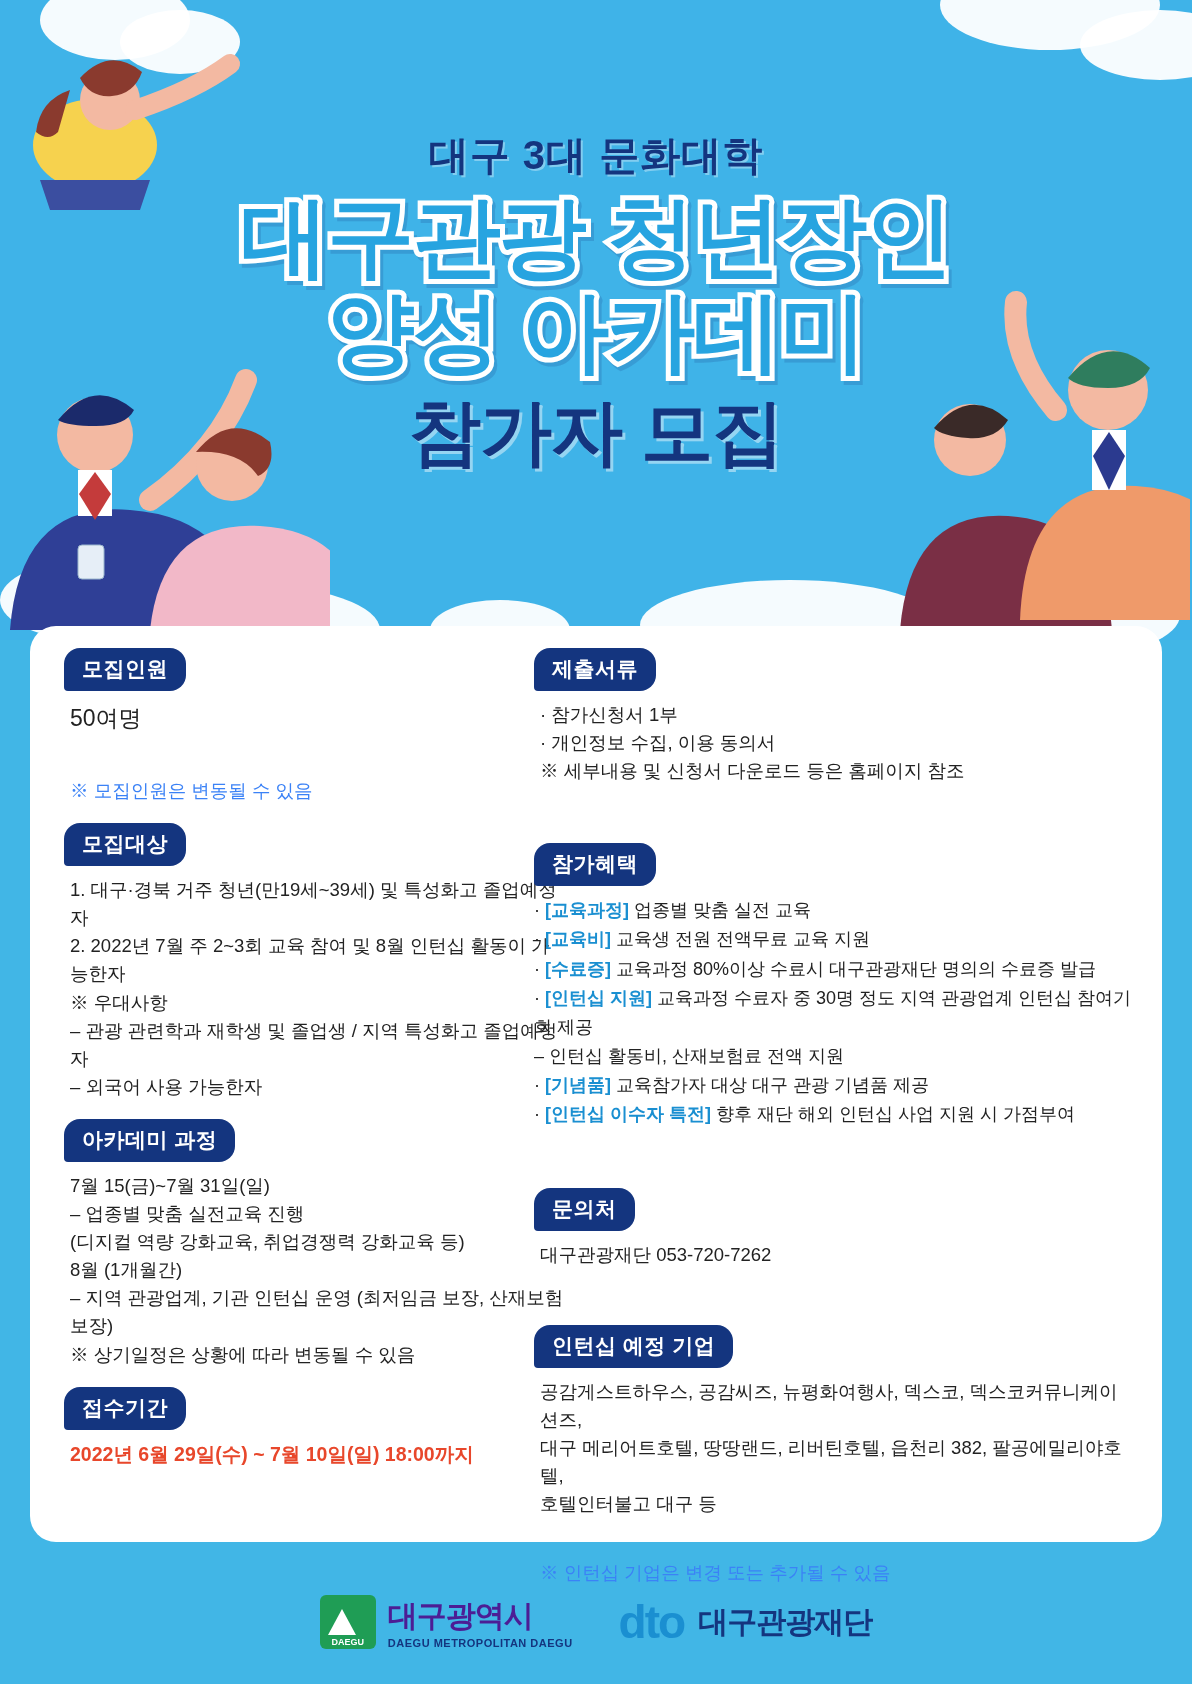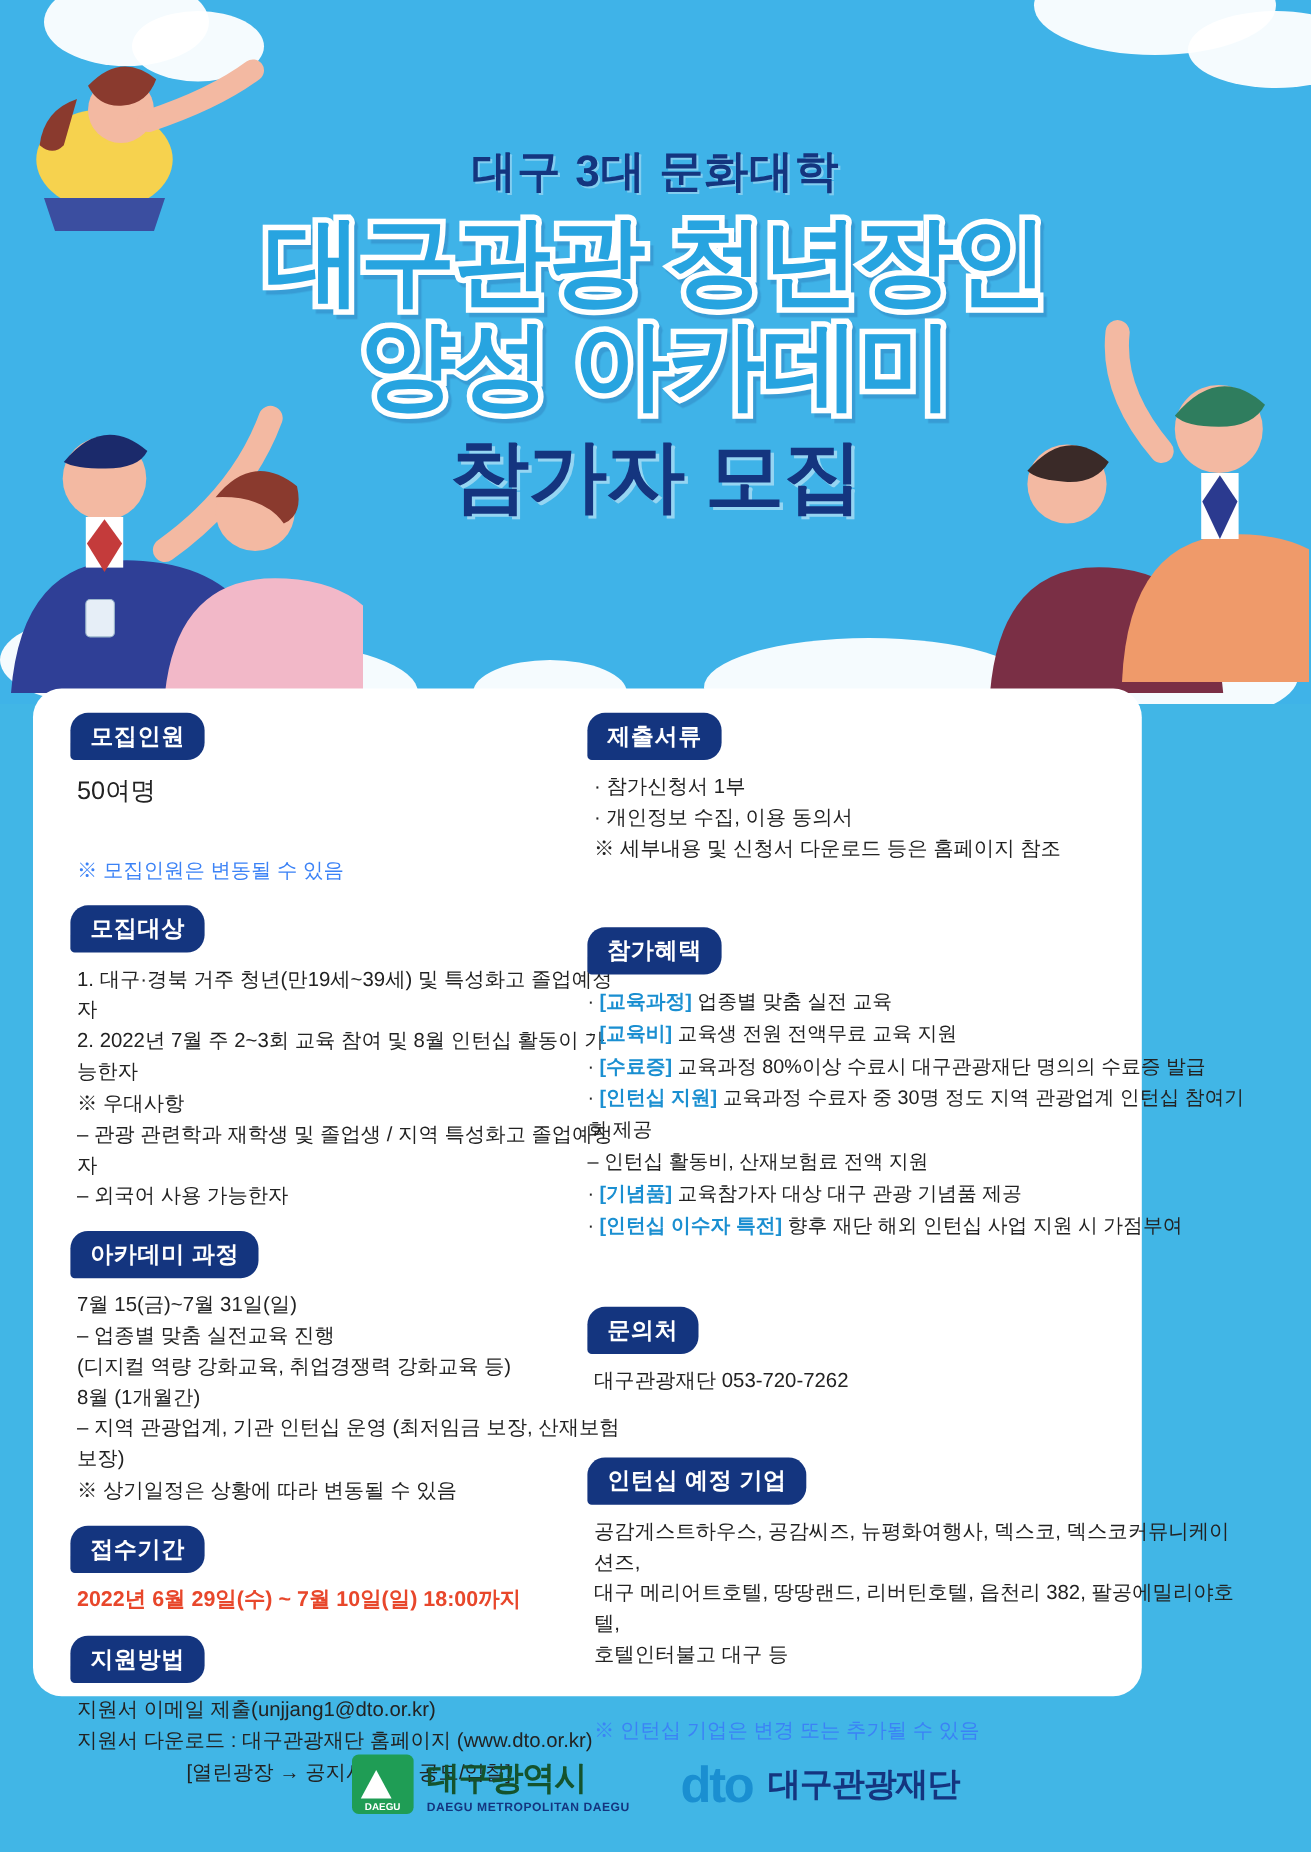--- a/index.html
+++ b/index.html
@@ -77,21 +77,21 @@
   .plane {
     position: absolute;
     width: 0; height: 0;
     z-index: 5;
   }
 
   
   .card {
     position: absolute;
     left: 30px; top: 626px;
-    width: 1008px; height: 916px;
+    width: 1132px; height: 916px;
     background: #ffffff;
     border-radius: 26px;
     z-index: 8;
   }
 
   .col-left  { position: absolute; left: 34px;  top: 22px; width: 500px; }
   .col-right { position: absolute; left: 504px; top: 22px; width: 600px; }
 
   .section { margin-bottom: 18px; }
 
@@ -150,21 +150,21 @@
     border-left: 14px solid transparent;
     border-right: 14px solid transparent;
     border-bottom: 26px solid #ffffff;
   }
   .logo-mark span {
     position: absolute;
     bottom: 2px; left: 0; right: 0;
     text-align: center;
     color: #fff; font-size: 9px; font-weight: bold;
   }
-  .logo-text-kr { font-size: 30px; font-weight: bold; color: #14532d; letter-spacing: -1px; }
+  .logo-text-kr { font-size: 30px; font-weight: bold; color: #4c1d95; letter-spacing: -1px; }
   .logo-text-en { font-size: 11px; font-weight: bold; color: #14357f; letter-spacing: .5px; }
 
   .logo-dto { display: flex; align-items: center; gap: 14px; margin-left: 20px; }
   .dto-mark { font-size: 46px; font-weight: bold; color: #1a8fd1; letter-spacing: -2px; }
   .dto-name { font-size: 30px; font-weight: bold; color: #14357f; letter-spacing: -1px; }
 </style>
 </head>
 <body>
 
 <div class="hero">
@@ -264,26 +264,20 @@
 8월 (1개월간)
 – 지역 관광업계, 기관 인턴십 운영 (최저임금 보장, 산재보험 보장)
 ※ 상기일정은 상황에 따라 변동될 수 있음</div>
     </div>
 
     <div class="section">
       <div class="tag">접수기간</div>
       <div class="body-text red">2022년 6월 29일(수) ~ 7월 10일(일) 18:00까지</div>
     </div>
 
-    <div class="section">
-      <div class="tag">지원방법</div>
-      <div class="body-text">지원서 이메일 제출(unjjang1@dto.or.kr)</div>
-      <div class="body-text">지원서 다운로드 : 대구관광재단 홈페이지 (www.dto.or.kr)</div>
-      <div class="body-text center">[열린광장 → 공지사항 → 공모/입찰]</div>
-    </div>
   </div>
 
   <div class="col-right">
 
     <div class="section">
       <div class="tag">제출서류</div>
       <div class="body-text">· 참가신청서 1부
 · 개인정보 수집, 이용 동의서
 ※ 세부내용 및 신청서 다운로드 등은 홈페이지 참조</div>
     </div>

